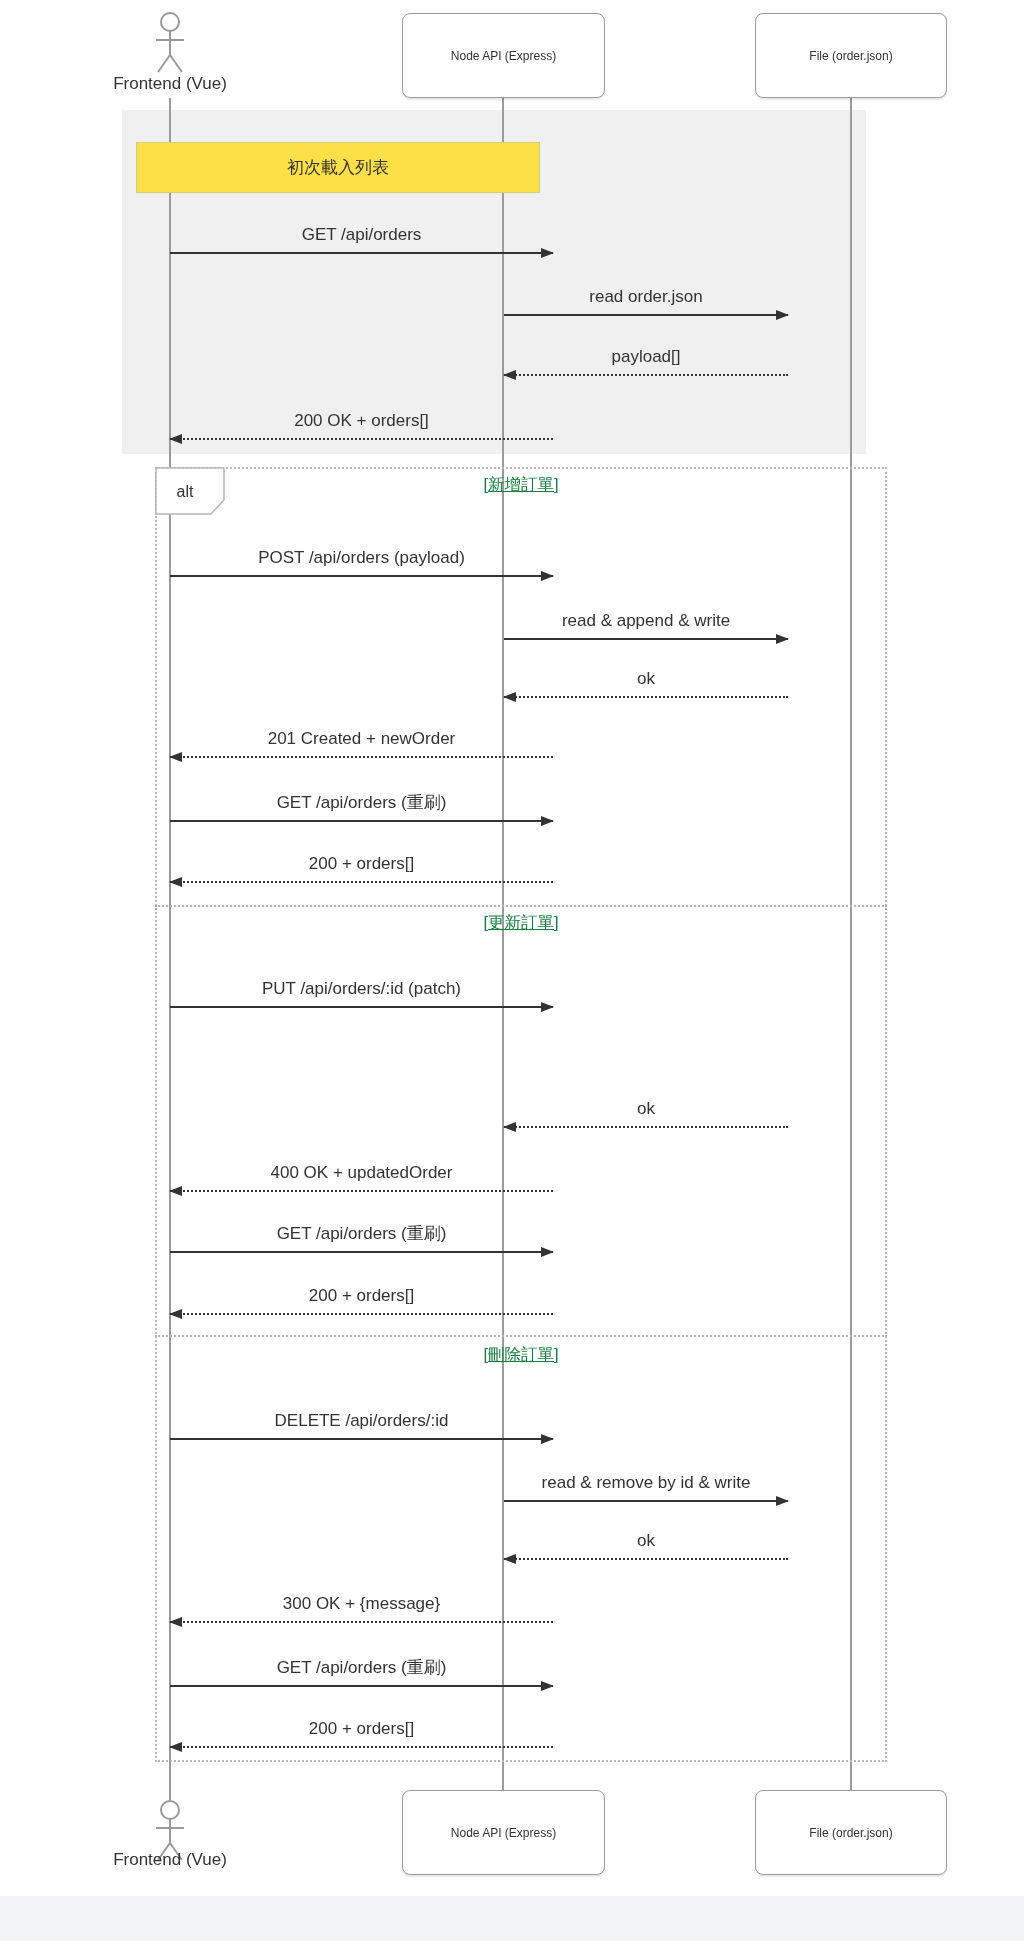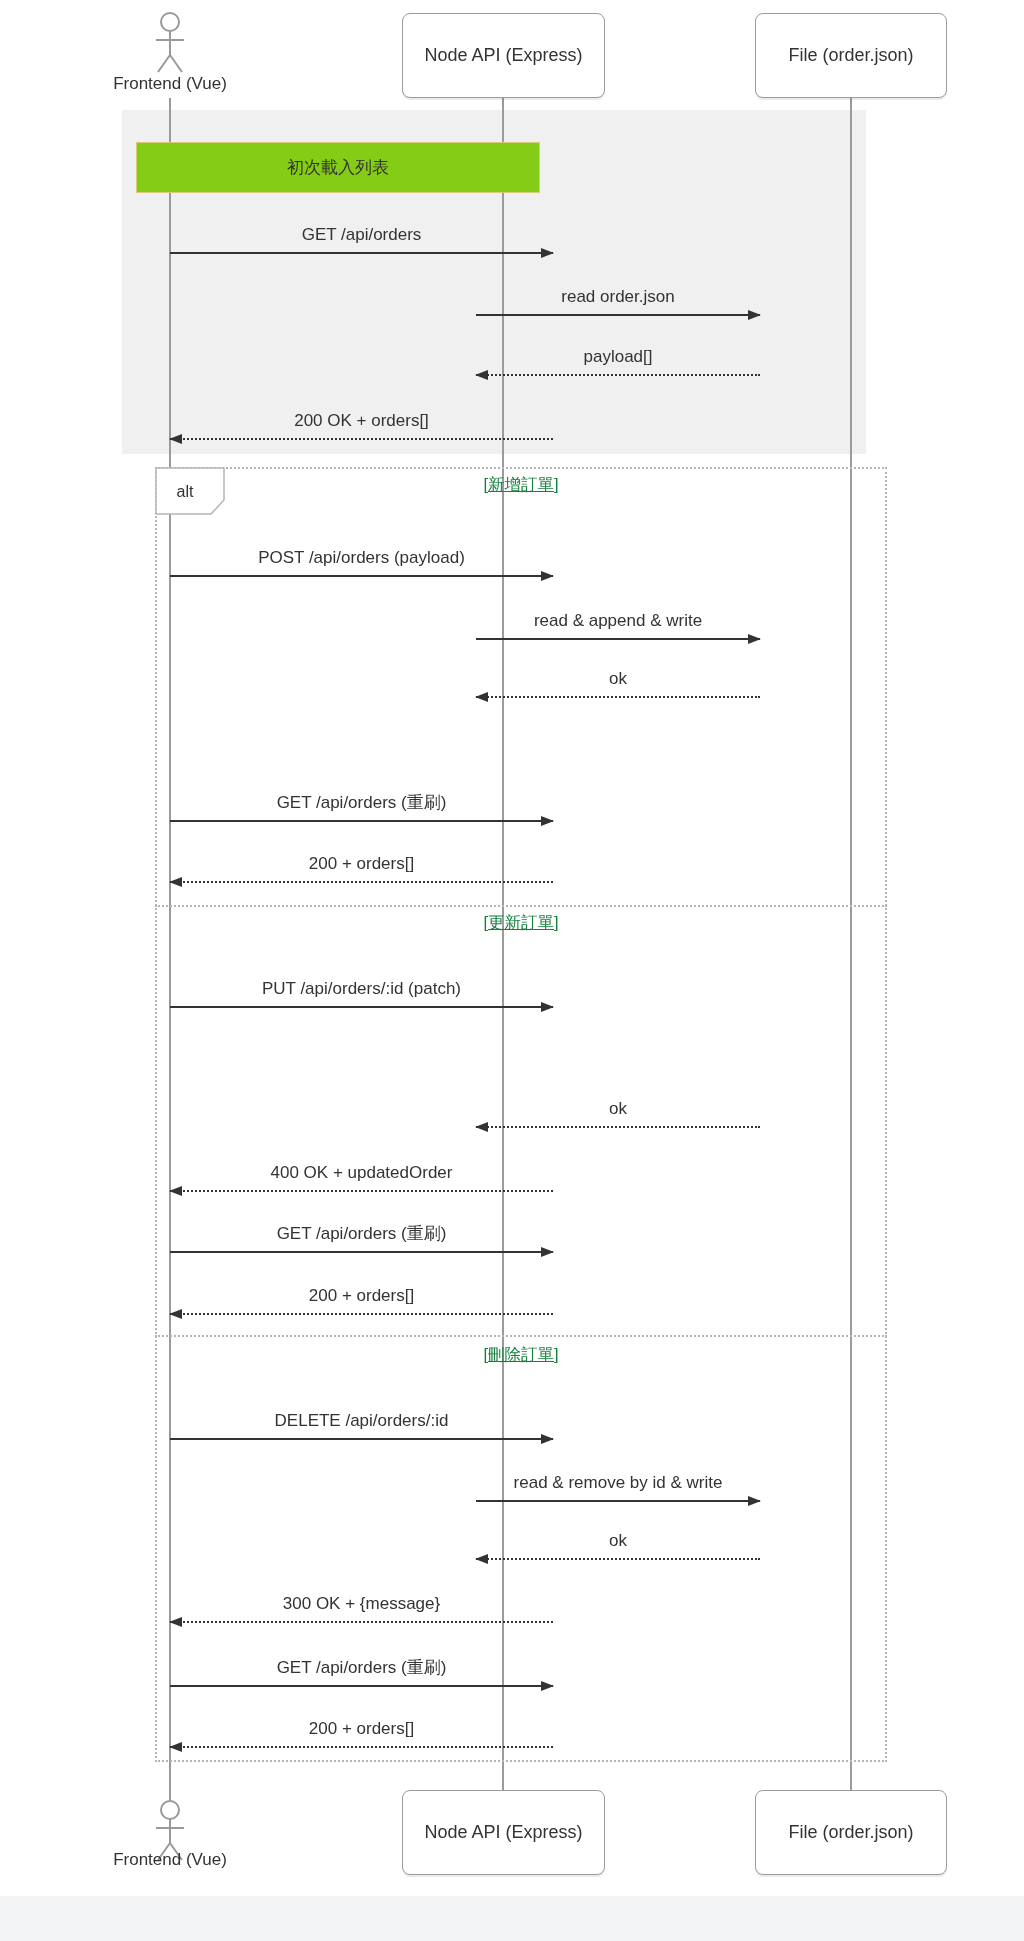--- a/index.html
+++ b/index.html
@@ -8,35 +8,35 @@
     font-family:"Liberation Sans","DejaVu Sans",sans-serif;color:#333333;
   }
   .highlight-rect{position:absolute;left:122px;top:110px;width:744px;height:344px;background:#f0f0f0;}
   .bottom-strip{position:absolute;left:0;top:1896px;width:1024px;height:45px;background:#f3f4f5;}
   .lifeline{position:absolute;width:2px;background:#9b9b9b;}
   .lifeline.fe{left:169px;top:98px;height:1702px;}
   .lifeline.api{left:502px;top:96px;height:1696px;}
   .lifeline.file{left:850px;top:96px;height:1696px;}
   .participant-box{
     position:absolute;background:#ffffff;border:1.5px solid #9b9b9b;border-radius:8px;
-    display:flex;align-items:center;justify-content:center;font-size:18px;color:#333;
+    display:flex;align-items:center;justify-content:center;font-size:12px;color:#333;
     box-shadow:0 2px 0 rgba(0,0,0,0.08);white-space:nowrap;box-sizing:border-box;
   }
   .p-api-top{left:402px;top:13px;width:203px;height:85px;}
   .p-file-top{left:755px;top:13px;width:192px;height:85px;}
   .p-api-bot{left:402px;top:1790px;width:203px;height:85px;}
   .p-file-bot{left:755px;top:1790px;width:192px;height:85px;}
   .actor-figure{position:absolute;left:148px;width:44px;height:70px;}
   .actor-top{top:10px;}
   .actor-bot{top:1798px;}
   .actor-label{position:absolute;left:70px;width:200px;text-align:center;font-size:17px;color:#333;white-space:nowrap;}
   .actor-label.top{top:74px;}
   .actor-label.bot{top:1850px;}
   .note{
-    position:absolute;left:136px;top:142px;width:404px;height:51px;background:#84cc16;
+    position:absolute;left:136px;top:142px;width:404px;height:51px;background:#fde047;
     border:1.5px solid #d8cc78;box-sizing:border-box;display:flex;align-items:center;justify-content:center;
     font-size:17px;color:#333;
   }
   .alt-frame{position:absolute;left:155px;top:467px;width:732px;height:1295px;border:2px dotted #b5b5b5;box-sizing:border-box;}
   .divider{position:absolute;left:155px;width:732px;height:0;border-top:2px dotted #b5b5b5;}
   .div-1{top:905px;}
   .div-2{top:1335px;}
   .alt-label-svg{position:absolute;left:155px;top:467px;}
   .branch-label{position:absolute;left:155px;width:732px;text-align:center;font-size:16.5px;color:#15803d;white-space:nowrap;text-decoration:underline;}
   .bl-0{top:474px;}
@@ -44,21 +44,21 @@
   .bl-2{top:1344px;}
   .msg{position:absolute;height:34px;}
   .msg-text{position:absolute;left:0;right:0;bottom:8px;text-align:center;font-size:17px;color:#333;white-space:nowrap;line-height:22px;}
   .line{position:absolute;left:0;right:0;bottom:0;height:0;border-top:2px solid #333;}
   .line.dashed{border-top-style:dotted;}
   .head{position:absolute;bottom:-4px;width:0;height:0;border-top:5px solid transparent;border-bottom:5px solid transparent;}
   .head.right{right:-1px;border-left:13px solid #333;}
   .head.left{left:-1px;border-right:13px solid #333;}
   
   .fe-api{left:170px;width:383px;}
-  .api-file{left:476px;width:284px;}
+  .api-file{left:504px;width:284px;}
 </style>
 </head>
 <body>
 
 <div id="stage">
 
   <div class="highlight-rect"></div>
   <div class="bottom-strip"></div>
 
   <div class="lifeline fe"></div>
@@ -124,20 +124,25 @@
   <div class="msg api-file" style="top:606px">
     <div class="msg-text">read &amp; append &amp; write</div>
     <div class="line"></div>
       <div class="head right"></div>
   </div>
   <div class="msg api-file" style="top:664px">
     <div class="msg-text">ok</div>
     <div class="line dashed"></div>
       <div class="head left"></div>
   </div>
+  <div class="msg fe-api" style="top:724px">
+    <div class="msg-text">201 Created + newOrder</div>
+    <div class="line dashed"></div>
+      <div class="head left"></div>
+  </div>
   <div class="msg fe-api" style="top:788px">
     <div class="msg-text">GET /api/orders (重刷)</div>
     <div class="line"></div>
       <div class="head right"></div>
   </div>
   <div class="msg fe-api" style="top:849px">
     <div class="msg-text">200 + orders[]</div>
     <div class="line dashed"></div>
       <div class="head left"></div>
   </div>

